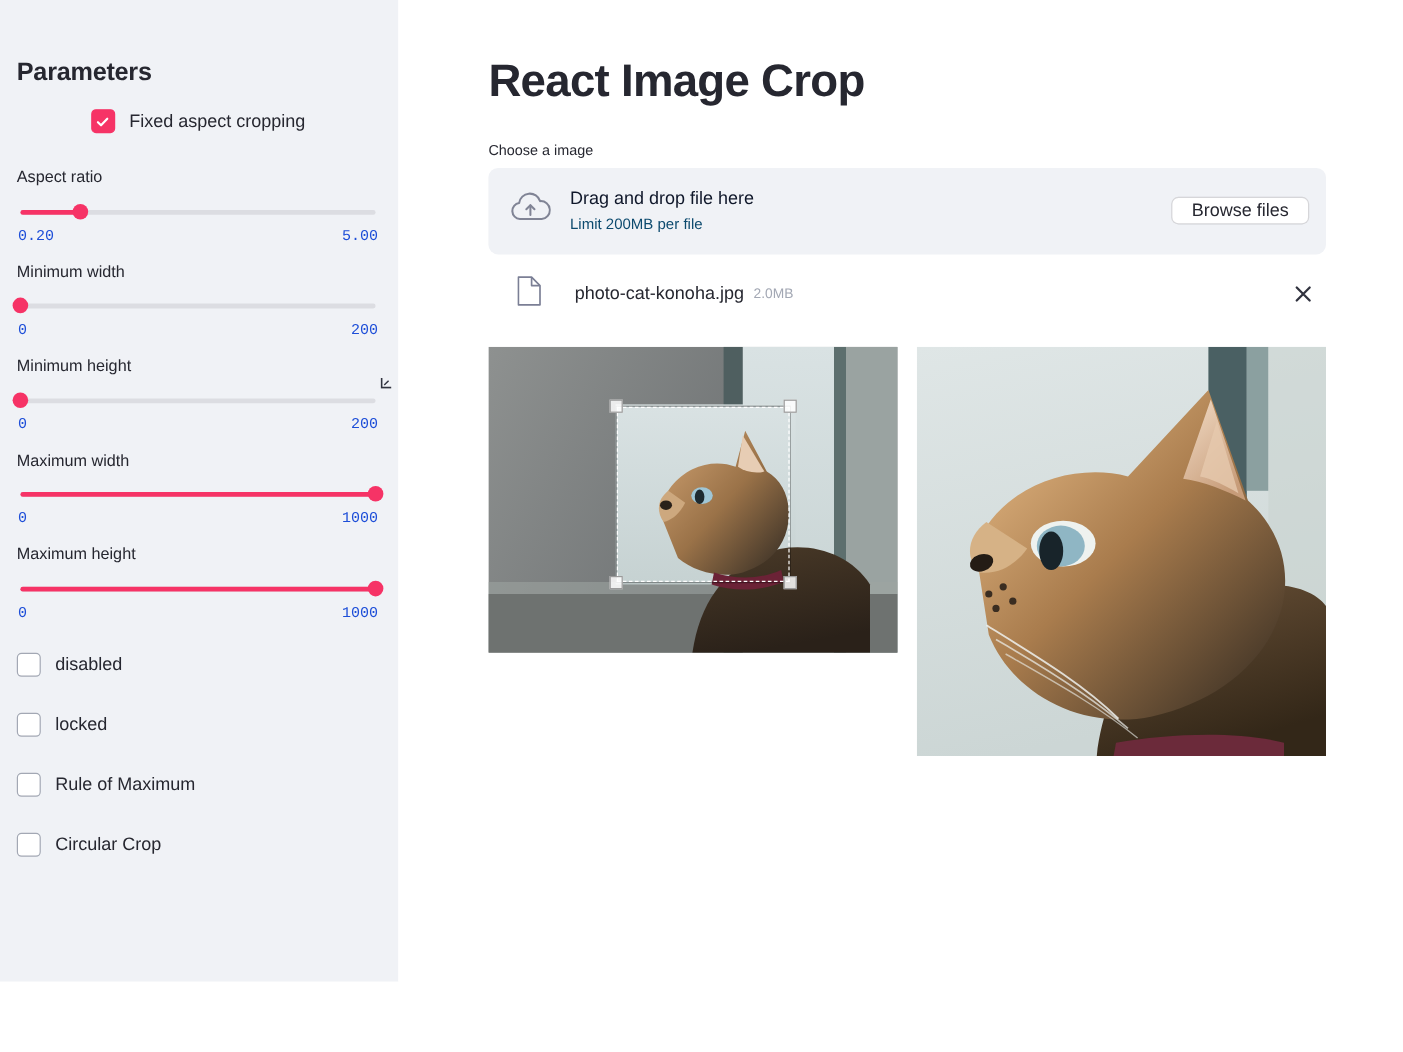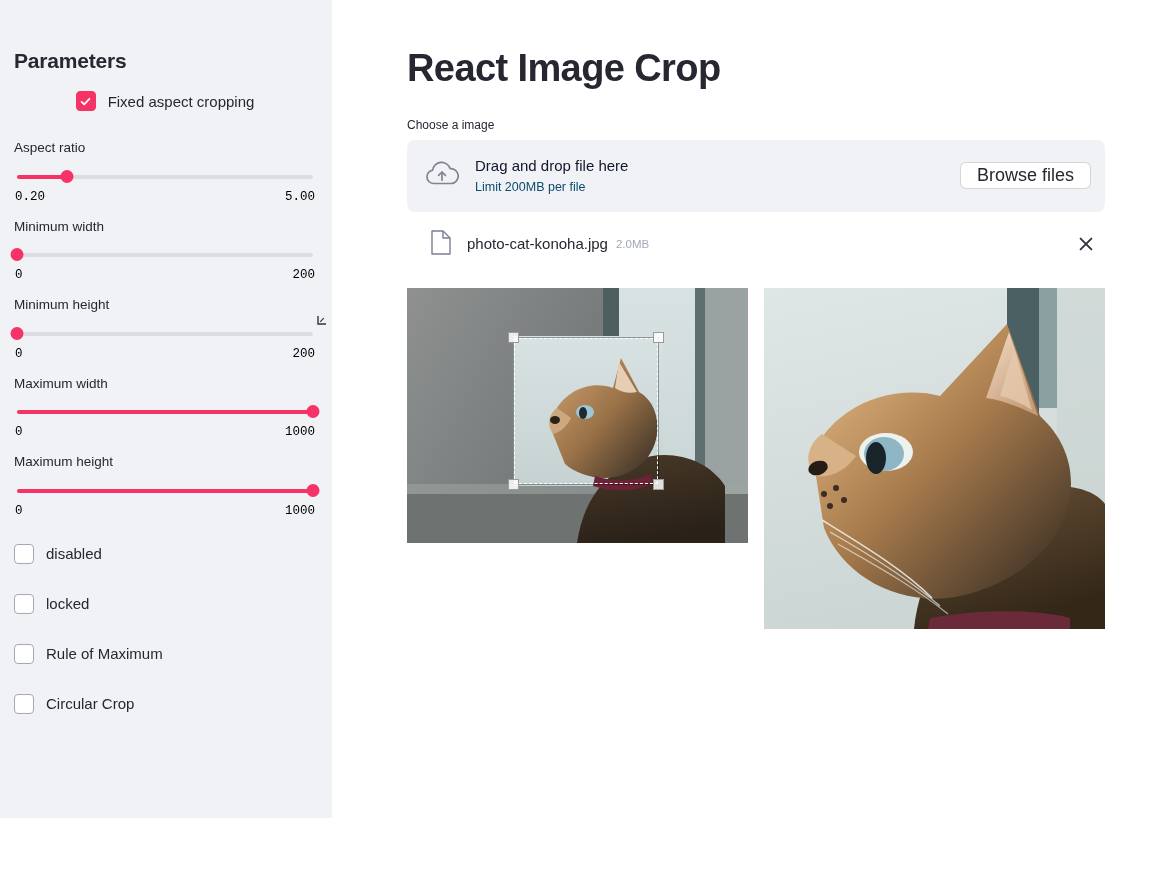--- a/index.html
+++ b/index.html
@@ -50,21 +50,21 @@
     position: absolute; left: 0; top: 1px;
     height: 4px; border-radius: 3px; background: #f63366;
   }
   .slider-thumb {
     position: absolute; top: -4px; width: 13px; height: 13px;
     border-radius: 50%; background: #f63366; transform: translateX(-50%);
   }
   .slider-ends {
     display: flex; justify-content: space-between;
     font-family: "Liberation Mono", monospace;
-    font-size: 12.5px; color: #000000; margin-top: 10px; padding: 0 1px;
+    font-size: 12.5px; color: #1d4ed8; margin-top: 10px; padding: 0 1px;
   }
 
   .sidebar-resize {
     position: absolute; left: 317px; top: 311px;
     width: 10px; height: 10px; color: #31333f;
   }
 
   
   .main {
     flex: 1 1 auto; height: 877px; background: #ffffff;
@@ -80,26 +80,26 @@
     background: #f0f2f6; border-radius: 8px;
     height: 72px; display: flex; align-items: center;
     padding: 0 14px 0 18px; gap: 16px;
   }
   .dz-text { flex: 1 1 auto; }
   .dz-main { font-size: 15px; color: #0f172a; line-height: 1.3; }
   .dz-sub { font-size: 12.5px; color: #0c4a6e; margin-top: 3px; line-height: 1.3; }
   .browse-btn {
     background: #ffffff; border: 1px solid rgba(49,51,63,0.2);
     border-radius: 6px; padding: 0 16px;
-    font-size: 18px; color: #262730; line-height: 1.4;
+    font-size: 15px; color: #262730; line-height: 1.4;
     font-family: "Liberation Sans", sans-serif; cursor: pointer;
   }
 
   .file-row {
-    display: flex; align-items: center; gap: 16px;
+    display: flex; align-items: center; gap: 28px;
     padding: 12px 8px 12px 24px; margin-top: 6px;
   }
   .file-name { font-size: 15px; color: #262730; }
   .file-size { font-size: 11.5px; color: #a3a8b4; margin-left: 8px; vertical-align: 1px; }
   .file-meta { flex: 1 1 auto; }
   .close-btn { width: 22px; height: 22px; display:flex; align-items:center; justify-content:center; cursor: pointer; }
 
   
   .images-row { display: flex; gap: 16px; margin-top: 17px; }
   .crop-wrap { position: relative; width: 341px; height: 255px; }

